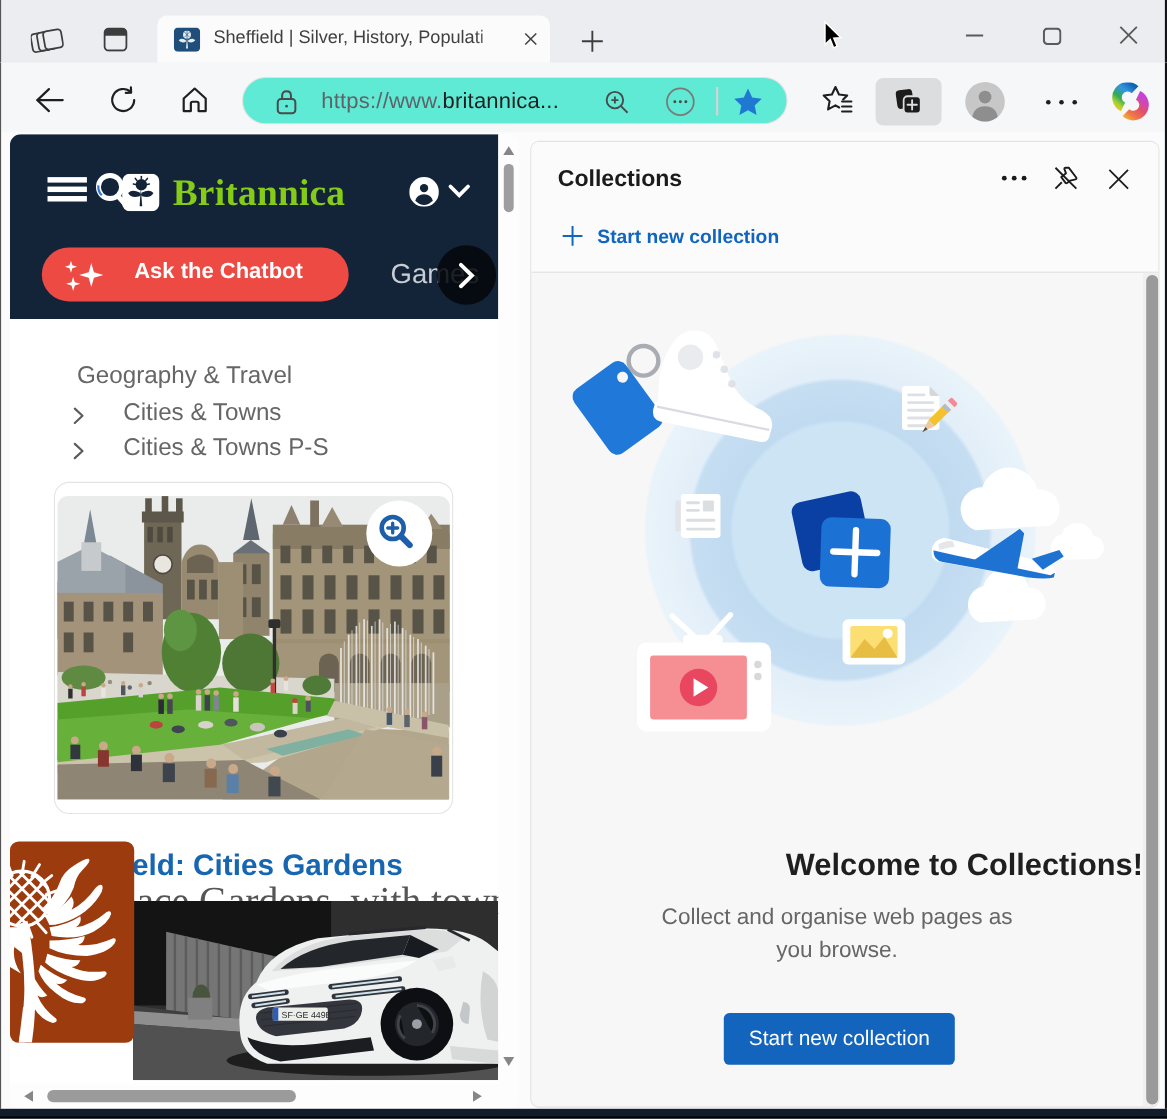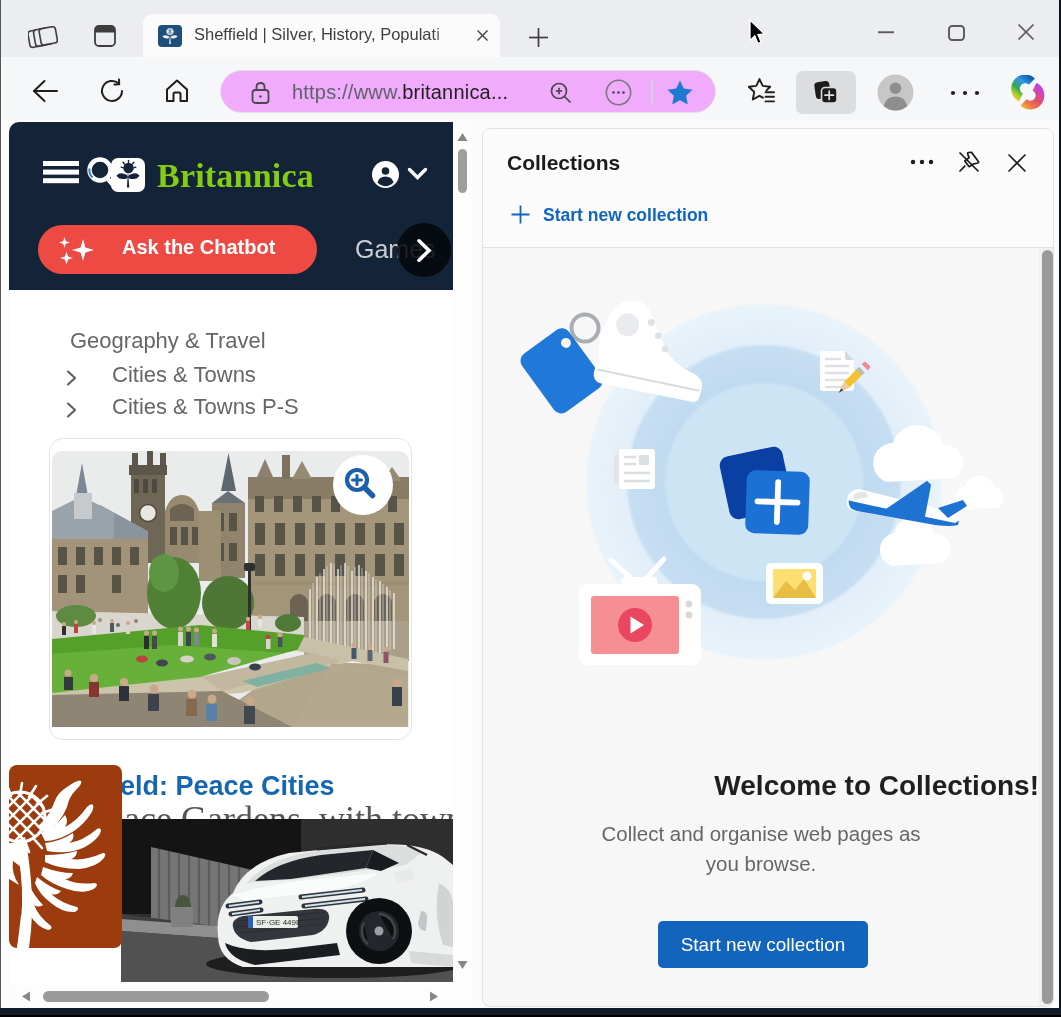--- a/index.html
+++ b/index.html
@@ -8,21 +8,21 @@
   .abs { position:absolute; }
 
   
   #titlebar { position:absolute; left:0; top:0; width:1061px; height:57px; background:#ebedf0; border-left:1px solid #555; border-right:2px solid #10131c; }
   #tab { position:absolute; left:142px; top:14px; width:357px; height:43px; background:#fbfbfc; border-radius:9px 9px 0 0; }
   #tabtitle { position:absolute; left:51px; top:11px; width:286px; font-size:16.5px; color:#3f3f3f; white-space:nowrap; overflow:hidden; }
   #tabfade { position:absolute; right:28px; top:8px; width:40px; height:28px; background:linear-gradient(90deg, rgba(251,251,252,0), #fbfbfc 75%); }
 
   
   #navbar { position:absolute; left:0; top:57px; width:1061px; height:63px; background:#f6f7f8; border-left:1px solid #555; border-right:2px solid #10131c; }
-  #addrpill { position:absolute; left:219px; top:13px; width:496px; height:43px; background:#f0abfc; border:1px solid #e2e2e2; border-radius:22px; }
+  #addrpill { position:absolute; left:219px; top:13px; width:496px; height:43px; background:#5eead4; border:1px solid #e2e2e2; border-radius:22px; }
   .urltext { position:absolute; left:71px; top:10px; font-size:20px; letter-spacing:0.2px; color:#1f1f1f; }
   .urltext .scheme { color:#5f6368; }
 
   
   #content { position:absolute; left:0; top:120px; width:1061px; height:888px; background:#fbfbfc; border-left:1px solid #555; border-right:2px solid #10131c; }
   #bottomstrip { position:absolute; left:0; top:1008px; width:1061px; height:9px; background:#121c2b; border-bottom:2px solid #000; }
 
   
   #leftpane { position:absolute; left:8px; top:2px; width:463px; height:885px; background:#fff; border-radius:10px; overflow:hidden; }
   #bheader { position:absolute; left:0; top:0; width:444px; height:168px; background:#132438; }
@@ -495,21 +495,21 @@
     </div>
 
     <div class="abs" style="left:324px; top:333px; width:60px; height:60px; background:#fff; border-radius:50%;"></div>
     <svg class="abs" style="left:334px; top:344px" width="34" height="34" viewBox="0 0 34 34" fill="none" stroke="#1d5fa8" stroke-linecap="round">
       <circle cx="14" cy="14" r="10" stroke-width="4.2"></circle>
       <line x1="21.5" y1="21.5" x2="29.5" y2="29.5" stroke-width="5.5"></line>
       <line x1="14" y1="9.5" x2="14" y2="18.5" stroke-width="3"></line>
         <line x1="9.5" y1="14" x2="18.5" y2="14" stroke-width="3"></line>
     </svg>
 
-    <div class="abs" style="left:111px; top:649px; font-size:27px; font-weight:bold; color:#1666b1;">eld: Peace Cities</div>
+    <div class="abs" style="left:111px; top:649px; font-size:27px; font-weight:bold; color:#1666b1;">eld: Cities Gardens</div>
     <div class="abs" style="left:115px; top:676px; font-family:'Liberation Serif', serif; font-size:36px; color:#555;">ace Gardens, with town</div>
 
     <div class="abs" style="left:112px; top:697px; width:332px; height:163px; overflow:hidden;">
       <svg width="332" height="163" viewBox="0 0 332 163" id="carad">
         <rect x="0" y="0" width="332" height="163" fill="#2e2e2e"></rect>
         <rect x="0" y="0" width="180" height="95" fill="#141414"></rect>
 
         <path d="M30 28 L180 62 L180 118 L30 102 Z" fill="#757575"></path>
         <g stroke="#5c5c5c" stroke-width="2.2">
           <line x1="38" y1="30" x2="38" y2="103"></line>

